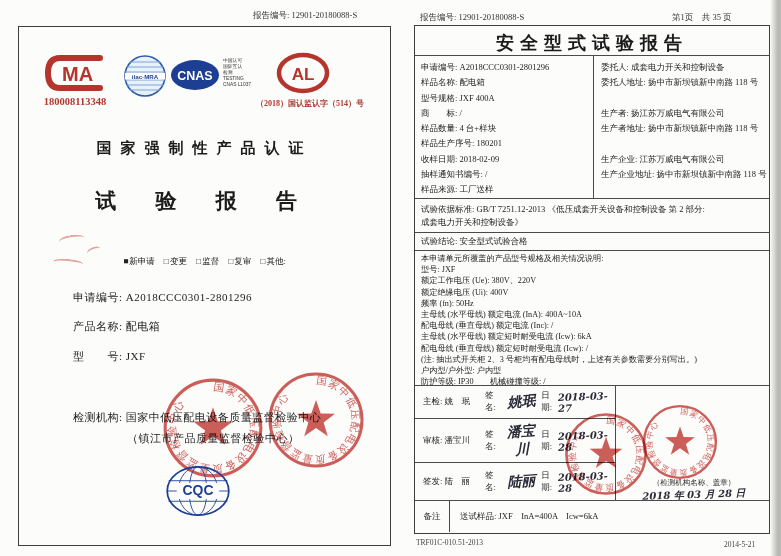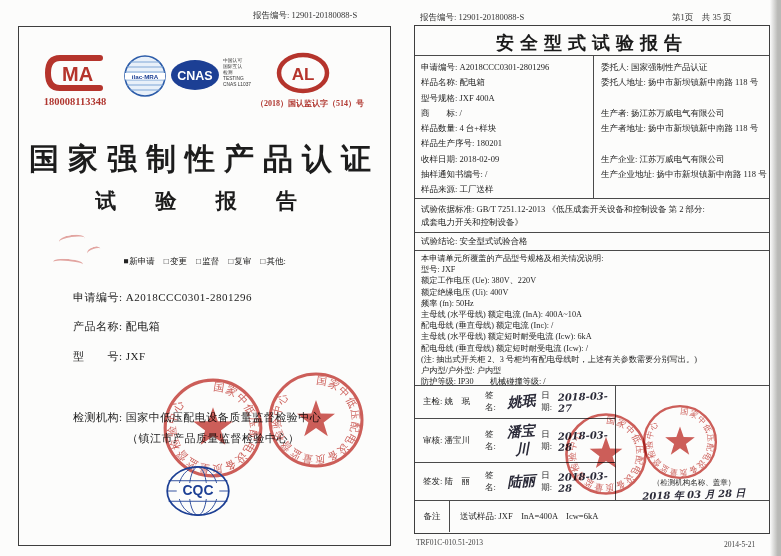--- a/index.html
+++ b/index.html
@@ -6,21 +6,21 @@
   .canvas{position:relative;width:781px;height:556px;background:#fcfcfb;overflow:hidden;
           font-family:"Liberation Serif","DejaVu Serif",serif;color:#222;}
   .abs{position:absolute;}
   .page{position:absolute;border:1.5px solid #3e3e3e;background:transparent;}
   .small{font-size:8.5px;color:#333;}
   .tiny{font-size:7.5px;color:#444;}
   .center{text-align:center;}
   .red{color:#b03730;}
 
   
-  .lp-title1{width:100%;text-align:center;font-size:30px;letter-spacing:9px;color:#1c1c1c;font-weight:600;}
+  .lp-title1{width:100%;text-align:center;font-size:15px;letter-spacing:9px;color:#1c1c1c;font-weight:600;}
   .lp-title2{width:100%;text-align:center;font-size:21px;letter-spacing:17px;color:#1c1c1c;font-weight:600;}
   .cb-row{width:100%;display:flex;justify-content:center;gap:9px;font-size:8.5px;color:#222;}
   .cb-row .mark{margin-right:1px;}
   .lp-field{font-size:11px;letter-spacing:.5px;color:#1c1c1c;}
   .scrib{position:absolute;border-top:2px solid rgba(195,60,50,.45);border-radius:50%;}
 
   
   .rp-row{position:absolute;left:0;box-sizing:border-box;border-bottom:1px solid #4a4a4a;width:100%;}
   .rp-title{display:flex;align-items:flex-end;justify-content:center;font-size:18px;font-weight:700;letter-spacing:6px;color:#1b1b1b;}
   .info-line{font-size:8.5px;line-height:15.3px;white-space:nowrap;color:#232323;}
@@ -145,21 +145,21 @@
         <div class="info-line">样品名称: 配电箱</div>
         <div class="info-line">型号规格: JXF 400A</div>
         <div class="info-line">商　　标: /</div>
         <div class="info-line">样品数量: 4 台+样块</div>
         <div class="info-line">样品生产序号: 180201</div>
         <div class="info-line">收样日期: 2018-02-09</div>
         <div class="info-line">抽样通知书编号: /</div>
         <div class="info-line">样品来源: 工厂送样</div>
       </div>
       <div class="abs" style="left:178px;top:0;width:176px;height:143px;border-left:1px solid #4a4a4a;padding:4px 0 0 7px;box-sizing:border-box;">
-        <div class="info-line">委托人: 国家强制性产品认证</div>
+        <div class="info-line">委托人: 成套电力开关和控制设备</div>
         <div class="info-line">委托人地址: 扬中市新坝镇新中南路 118 号</div>
         <div class="info-line">&nbsp;</div>
         <div class="info-line">生产者: 扬江苏万威电气有限公司</div>
         <div class="info-line">生产者地址: 扬中市新坝镇新中南路 118 号</div>
         <div class="info-line">&nbsp;</div>
         <div class="info-line">生产企业: 江苏万威电气有限公司</div>
         <div class="info-line">生产企业地址: 扬中市新坝镇新中南路 118 号</div>
       </div>
     </div>
 

